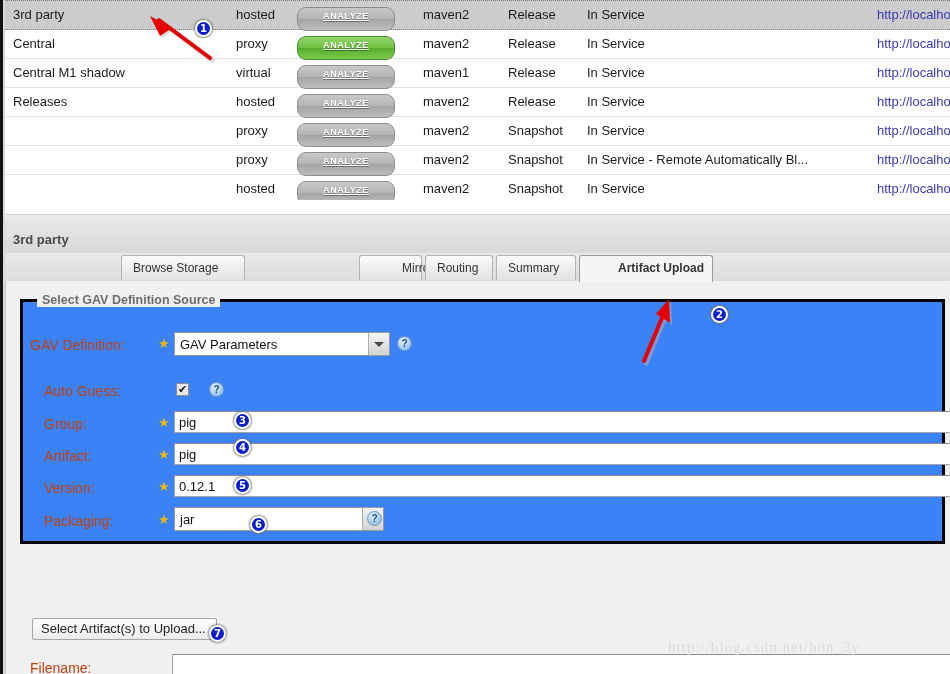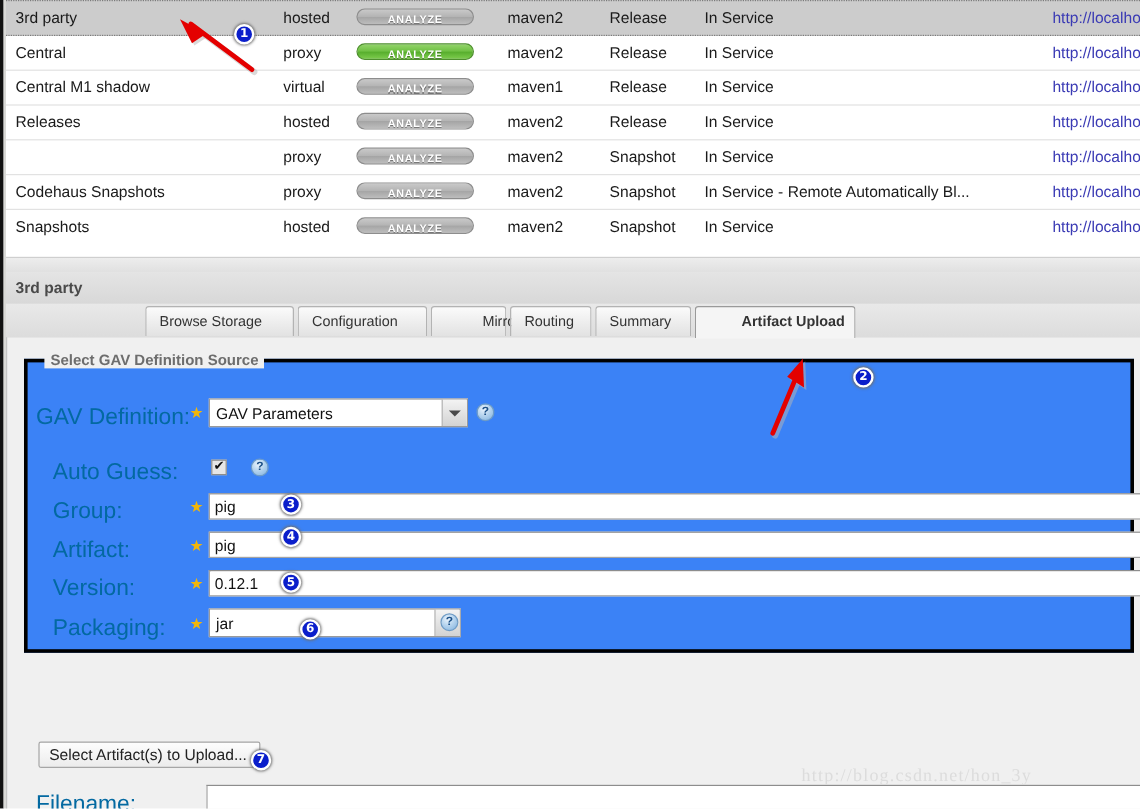--- a/index.html
+++ b/index.html
@@ -57,33 +57,34 @@
   .c-name   { position: absolute; left: 8px;   width: 220px; overflow:hidden; }
   .c-type   { position: absolute; left: 231px; width: 58px; }
   .c-health { position: absolute; left: 292px; width: 100px; }
   .c-fmt    { position: absolute; left: 418px; width: 62px; }
   .c-policy { position: absolute; left: 503px; width: 72px; }
   .c-status { position: absolute; left: 582px; width: 280px; overflow:hidden; text-overflow: ellipsis; }
   .c-url    { position: absolute; left: 872px; width: 200px; color: #3a3ab4; }
 
   .analyze-btn {
     display: inline-block;
-    width: 98px; height: 14px;
+    width: 98px; height: 24px;
     line-height: 16px;
     margin-top: 5px;
     text-align: center;
     border-radius: 9px;
     font-size: 9px;
     font-weight: bold;
     letter-spacing: 0.6px;
     color: #ffffff;
     text-shadow: 0 1px 0 rgba(0,0,0,0.35);
     border: 1px solid #8d8d8d;
     box-sizing: border-box;
     background: linear-gradient(to bottom, #c9c9c9 0%, #b4b4b4 48%, #a5a5a5 52%, #bdbdbd 100%);
+    text-decoration: underline;
   }
   .analyze-btn.green {
     color: #ffffff;
     border: 1px solid #4e8f2e;
     background: linear-gradient(to bottom, #93d46b 0%, #6fc043 48%, #56ad2c 52%, #7ccc4c 100%);
   }
 
   
   .splitter {
     position: absolute; left: 5px; top: 200px;
@@ -160,22 +161,22 @@
     position: absolute; top: -9px; left: 14px;
     padding: 0 5px;
     background: #f0f0f0;
     font-size: 12.5px;
     font-weight: bold;
     color: #6d6d6d;
   }
 
   .frm-label {
     position: absolute;
-    font-size: 19px;
-    color: #0369a1;
+    font-size: 14px;
+    color: #c2410c;
     white-space: nowrap;
   }
   .req-star {
     position: absolute;
     width: 12px; height: 12px;
     color: #f2b60a;
     font-size: 13px;
     line-height: 12px;
   }
   .txt {
@@ -331,50 +332,47 @@
       </div>
       <div class="repo-row">
         <div class="c-type">proxy</div>
         <div class="c-health"><span class="analyze-btn">ANALYZE</span></div>
         <div class="c-fmt">maven2</div>
         <div class="c-policy">Snapshot</div>
         <div class="c-status">In Service</div>
         <div class="c-url">http://localhost:80</div>
       </div>
       <div class="repo-row">
-        <div class="c-name">Codehaus Snapshots</div>
         <div class="c-type">proxy</div>
         <div class="c-health"><span class="analyze-btn">ANALYZE</span></div>
         <div class="c-fmt">maven2</div>
         <div class="c-policy">Snapshot</div>
         <div class="c-status">In Service - Remote Automatically Bl...</div>
         <div class="c-url">http://localhost:80</div>
       </div>
       <div class="repo-row">
-        <div class="c-name">Snapshots</div>
         <div class="c-type">hosted</div>
         <div class="c-health"><span class="analyze-btn">ANALYZE</span></div>
         <div class="c-fmt">maven2</div>
         <div class="c-policy">Snapshot</div>
         <div class="c-status">In Service</div>
         <div class="c-url">http://localhost:80</div>
       </div>
     </div>
 
   <div class="splitter">
     <div class="splitter-bar"></div>
   </div>
 
   <div class="panel-header">
     <span class="title">3rd party</span>
   </div>
 
   <div class="tabstrip" id="tabstrip">
       <div class="tab" style="left: 116px; width: 124px;">Browse Storage</div>
-      <div class="tab" style="left: 243px; width: 108px;">Configuration</div>
       <div class="tab" style="left: 354px; width: 63px; padding-left: 42px;">Mirrors</div>
       <div class="tab" style="left: 420px; width: 68px;">Routing</div>
       <div class="tab" style="left: 491px; width: 80px;">Summary</div>
       <div class="tab active" style="left: 574px; width: 134px;">Artifact Upload</div>
     </div>
 
   <div class="tabbody">
 
     <div class="fs" style="left:14px; top:18px; width:925px; height:245px;">
       <span class="fs-legend">Select GAV Definition Source</span>

